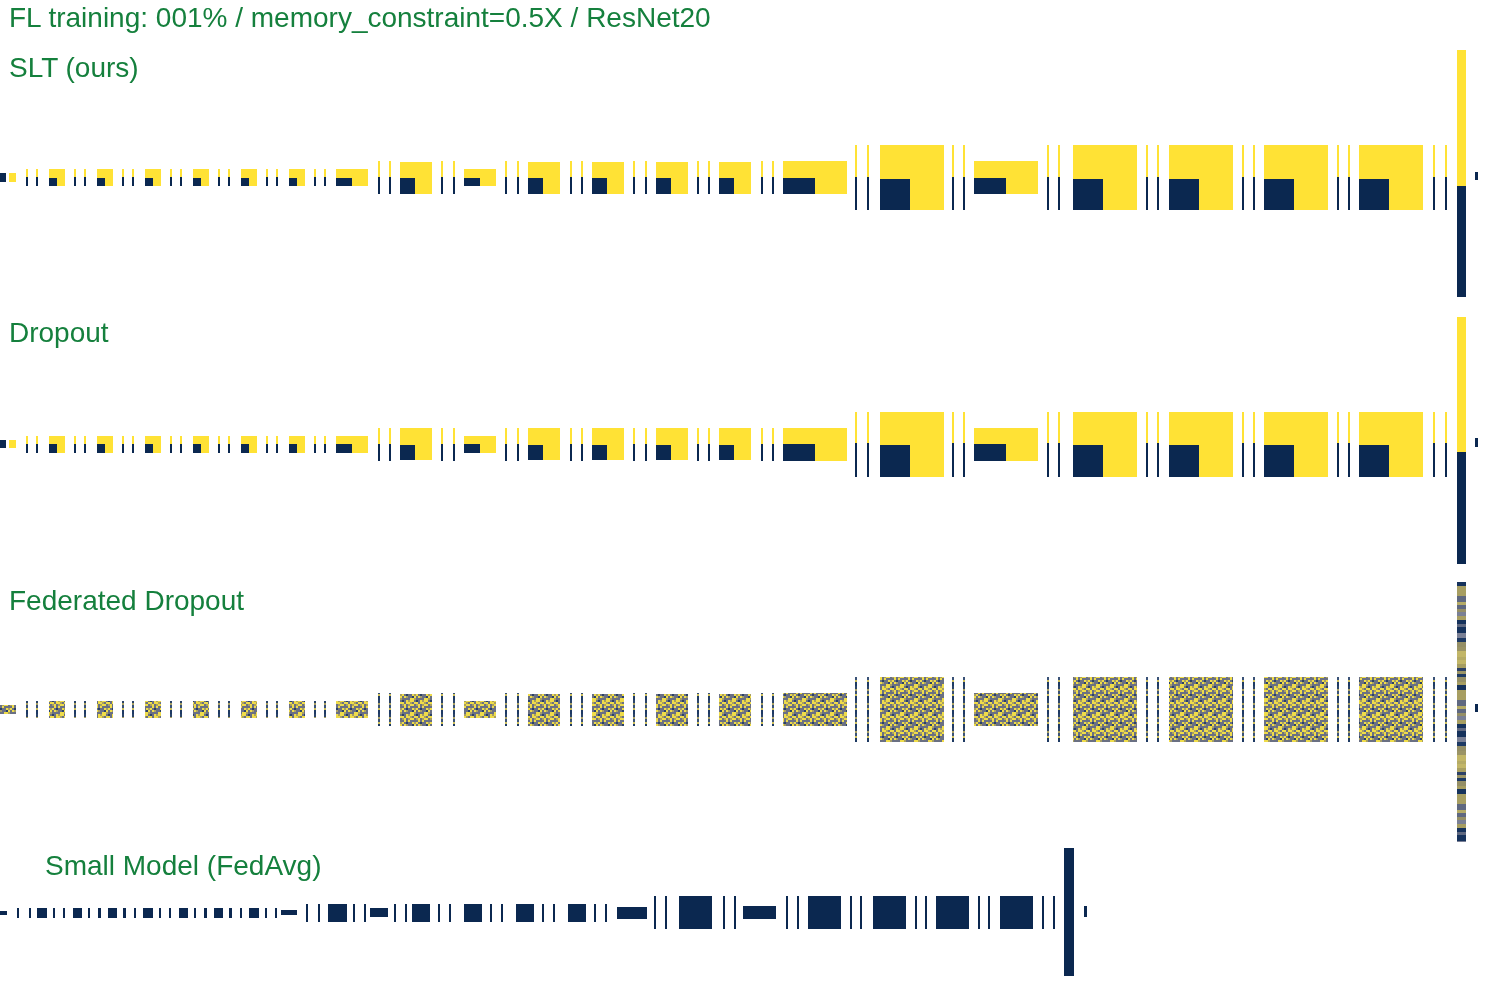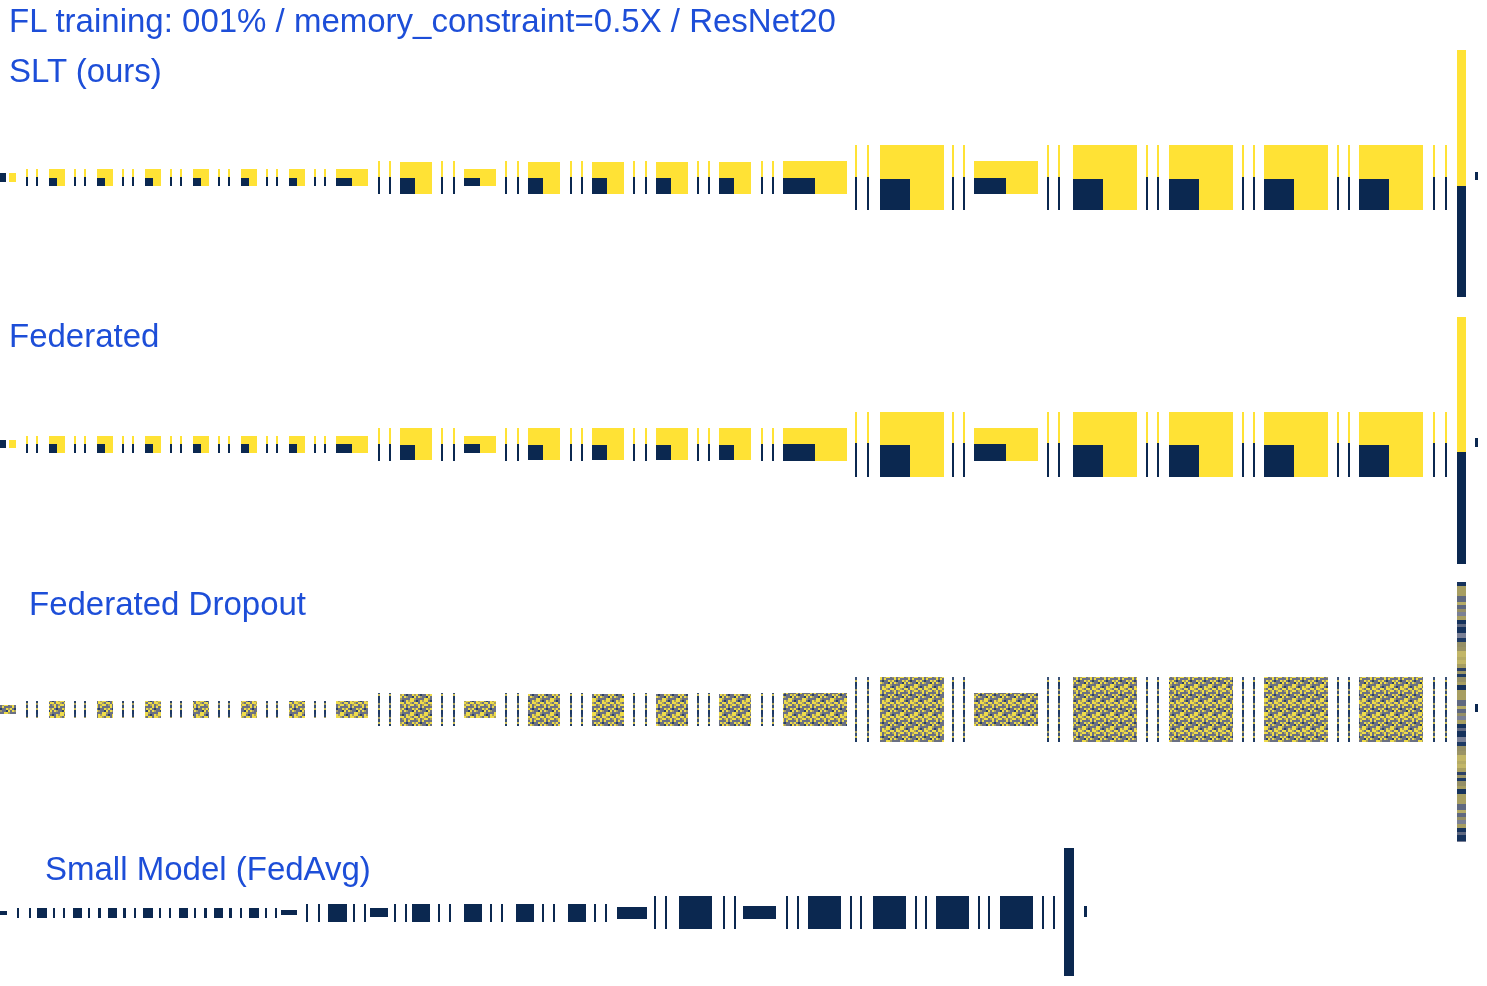--- a/index.html
+++ b/index.html
@@ -1,32 +1,32 @@
 <!DOCTYPE html>
 <html><head>
 <meta charset="utf-8">
 <style>
   html,body{margin:0;padding:0;background:#ffffff;}
   body{
     width:1487px;height:986px;position:relative;overflow:hidden;
     font-family:"Liberation Sans","DejaVu Sans",sans-serif;
   }
   .lbl{
-    position:absolute;left:9px;font-size:33px;line-height:1;
-    color:#1d4ed8;white-space:nowrap;
+    position:absolute;left:9px;font-size:28px;line-height:1;
+    color:#15803d;white-space:nowrap;
   }
   #figure-svg{position:absolute;left:0;top:0;}
 </style>
 </head>
 <body>
 
 <div class="lbl" id="title" style="top: 4px;">FL training: 001% / memory_constraint=0.5X / ResNet20</div>
 <div class="lbl" id="lbl-0" style="top: 54px; text-align: center;">SLT (ours)</div>
-<div class="lbl" id="lbl-1" style="top: 319px;">Federated</div>
-<div class="lbl" id="lbl-2" style="top: 587px; margin-left: 20px;">Federated Dropout</div>
+<div class="lbl" id="lbl-1" style="top: 319px;">Dropout</div>
+<div class="lbl" id="lbl-2" style="top: 587px;">Federated Dropout</div>
 <div class="lbl" id="lbl-3" style="top: 852px; margin-left: 36px;">Small Model (FedAvg)</div>
 
 <svg id="figure-svg" width="1487" height="986" viewBox="0 0 1487 986" xmlns="http://www.w3.org/2000/svg" shape-rendering="crispEdges">
     <defs>
       <pattern id="speckle" width="14" height="14" patternUnits="userSpaceOnUse">
         <rect x="0" y="0" width="14" height="14" fill="#EFDC49"></rect>
         <rect x="2" y="0" width="2" height="2" fill="#A89F63"></rect>
         <rect x="8" y="0" width="2" height="2" fill="#6A7083"></rect>
         <rect x="10" y="0" width="2" height="2" fill="#2A4168"></rect>
         <rect x="12" y="0" width="2" height="2" fill="#6A7083"></rect>

